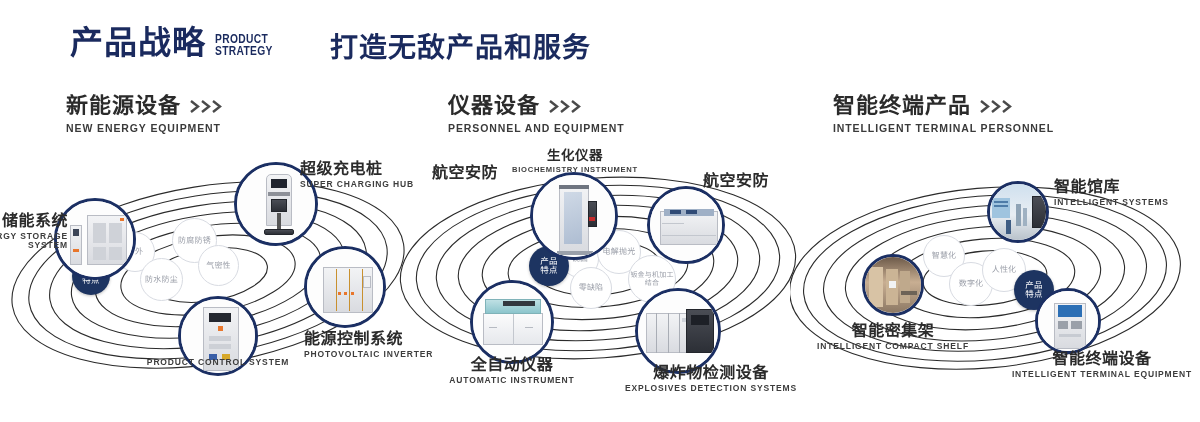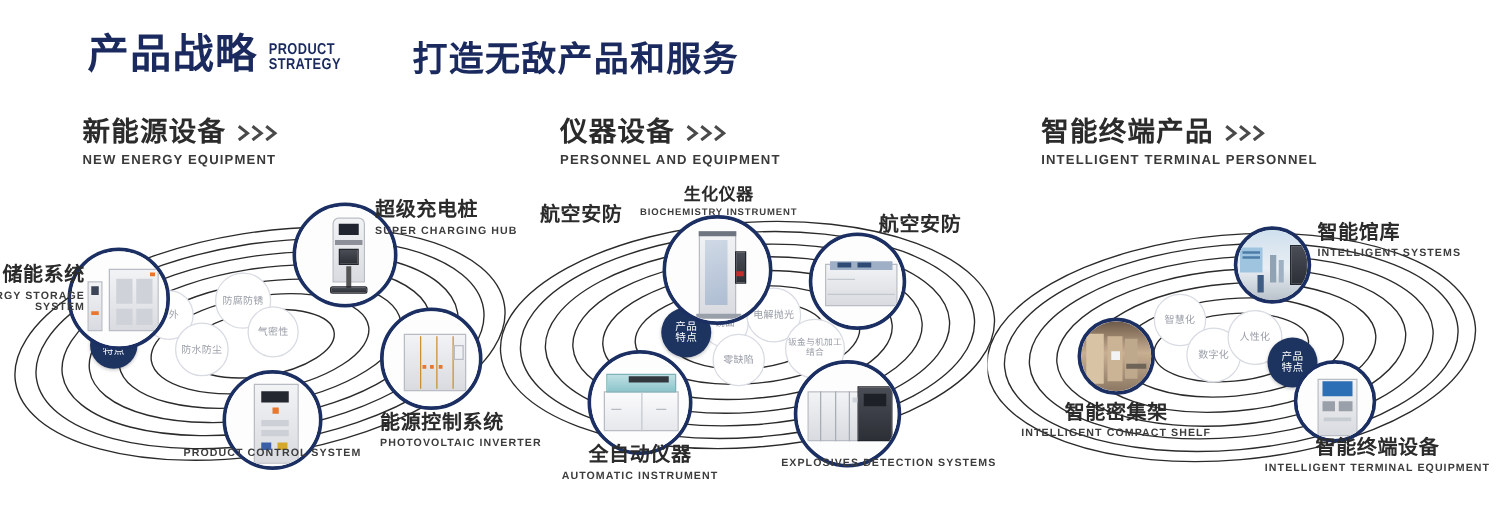--- a/index.html
+++ b/index.html
@@ -312,20 +312,21 @@
         <div class="cab" style="left:8px;top:22px;width:42px;height:40px;"></div>
         <div class="line" style="left:18px;top:22px;width:1px;height:40px;background:#a9adb5;"></div>
         <div class="line" style="left:30px;top:22px;width:1px;height:40px;background:#a9adb5;"></div>
         <div class="line" style="left:41px;top:22px;width:1px;height:40px;background:#a9adb5;"></div>
         <div class="cab dark" style="left:48px;top:18px;width:28px;height:44px;"></div>
         <div class="scr" style="left:53px;top:24px;width:18px;height:10px;background:#1d2027;"></div>
         <div class="accent" style="left:44px;top:27px;width:4px;height:4px;background:#cfd3da;"></div>
       </div>
     </div>
     <div class="lbl c" style="left:218px;top:214px;width:190px;">
+      <div class="cn">爆炸物检测设备</div>
       <div class="en">EXPLOSIVES DETECTION SYSTEMS</div>
     </div>
 
     <div class="node" style="left:72px;top:130px;width:84px;height:84px;">
       <div class="photo ph-bg-white">
         <div class="cab" style="left:10px;top:30px;width:60px;height:32px;background:linear-gradient(180deg,#fbfbfc,#e6e8ec);"></div>
         <div class="cab" style="left:12px;top:16px;width:56px;height:15px;background:linear-gradient(180deg,#bfe0e4,#8cc5cc);border-color:#7fb2b8;"></div>
         <div class="line" style="left:30px;top:18px;width:32px;height:5px;background:#33383f;"></div>
         <div class="line" style="left:40px;top:31px;width:1px;height:31px;background:#c3c7ce;"></div>
         <div class="line" style="left:16px;top:44px;width:8px;height:1px;background:#b6bac2;"></div>

